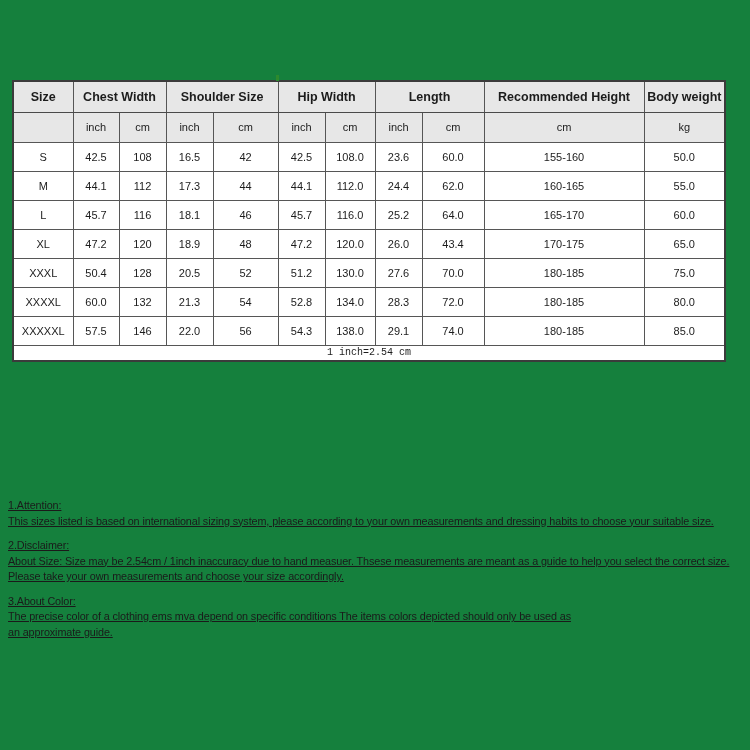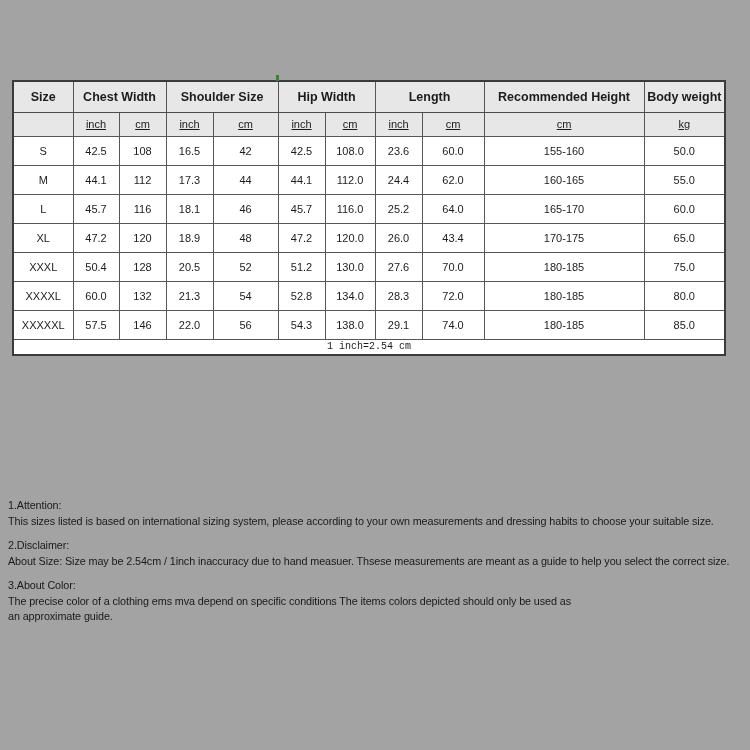--- a/index.html
+++ b/index.html
@@ -4,21 +4,21 @@
 <style>
   * { margin: 0; padding: 0; box-sizing: border-box; }
   html, body {
     width: 750px; height: 750px;
     background: #ffffff;
     font-family: "Liberation Sans", sans-serif;
     color: #1c1c1c;
     position: relative;
     overflow: hidden;
   }
-  .page { position: relative; width: 750px; height: 750px; background: #a3a3a3; }
+  .page { position: relative; width: 750px; height: 750px; background: #15803d; }
 
   
   table.size-chart {
     position: absolute;
     left: 12px; top: 80px;
     width: 712px;
     border-collapse: collapse;
     table-layout: fixed;
     border: 2px solid #3b3b3b;
   }
@@ -33,22 +33,21 @@
     background: #e7e7e7;
     font-weight: bold;
     font-size: 12.5px;
     height: 31px;
     border-bottom: 1px solid #4a4a4a;
   }
   tr.units-header th {
     background: #e7e7e7;
     font-weight: normal;
     font-size: 11px;
-    height: 24px;
-    text-decoration: underline;
+    height: 30px;
   }
   tbody.chart-body td {
     background: #ffffff;
     font-size: 11px;
     height: 29px;
   }
   tfoot td.footnote-cell {
     background: #ffffff;
     font-family: "Liberation Mono", "DejaVu Sans Mono", monospace;
     font-weight: normal;
@@ -68,21 +67,21 @@
   
   .notes {
     position: absolute;
     left: 8px; top: 498px;
     width: 742px;
     font-size: 10.8px;
     letter-spacing: -0.1px;
     line-height: 15.5px;
     color: #1a1a1a;
   }
-  .note-block { margin-bottom: 9px; }
+  .note-block { margin-bottom: 9px; text-decoration: underline; }
   .note-line { white-space: nowrap; }
 </style>
 </head>
 <body>
 
 <div class="page">
 
   <table class="size-chart">
     <colgroup>
         <col style="width: 60px;">
@@ -224,20 +223,21 @@
   <div class="green-artifact"></div>
 
   <div class="notes">
     <div class="note-block">
       <div class="note-line">1.Attention:</div>
       <div class="note-line">This sizes listed is based on international sizing system, please according to your own measurements and dressing habits to choose your suitable size.</div>
     </div>
     <div class="note-block">
       <div class="note-line">2.Disclaimer:</div>
       <div class="note-line">About Size: Size may be 2.54cm / 1inch inaccuracy due to hand measuer. Thsese measurements are meant as a guide to help you select the correct size.</div>
+      <div class="note-line">Please take your own measurements and choose your size accordingly.</div>
     </div>
     <div class="note-block">
       <div class="note-line">3.About Color:</div>
       <div class="note-line">The precise color of a clothing ems mva depend on specific conditions The items colors depicted should only be used as</div>
       <div class="note-line">an approximate guide.</div>
     </div>
   </div>
 
 </div>
 

